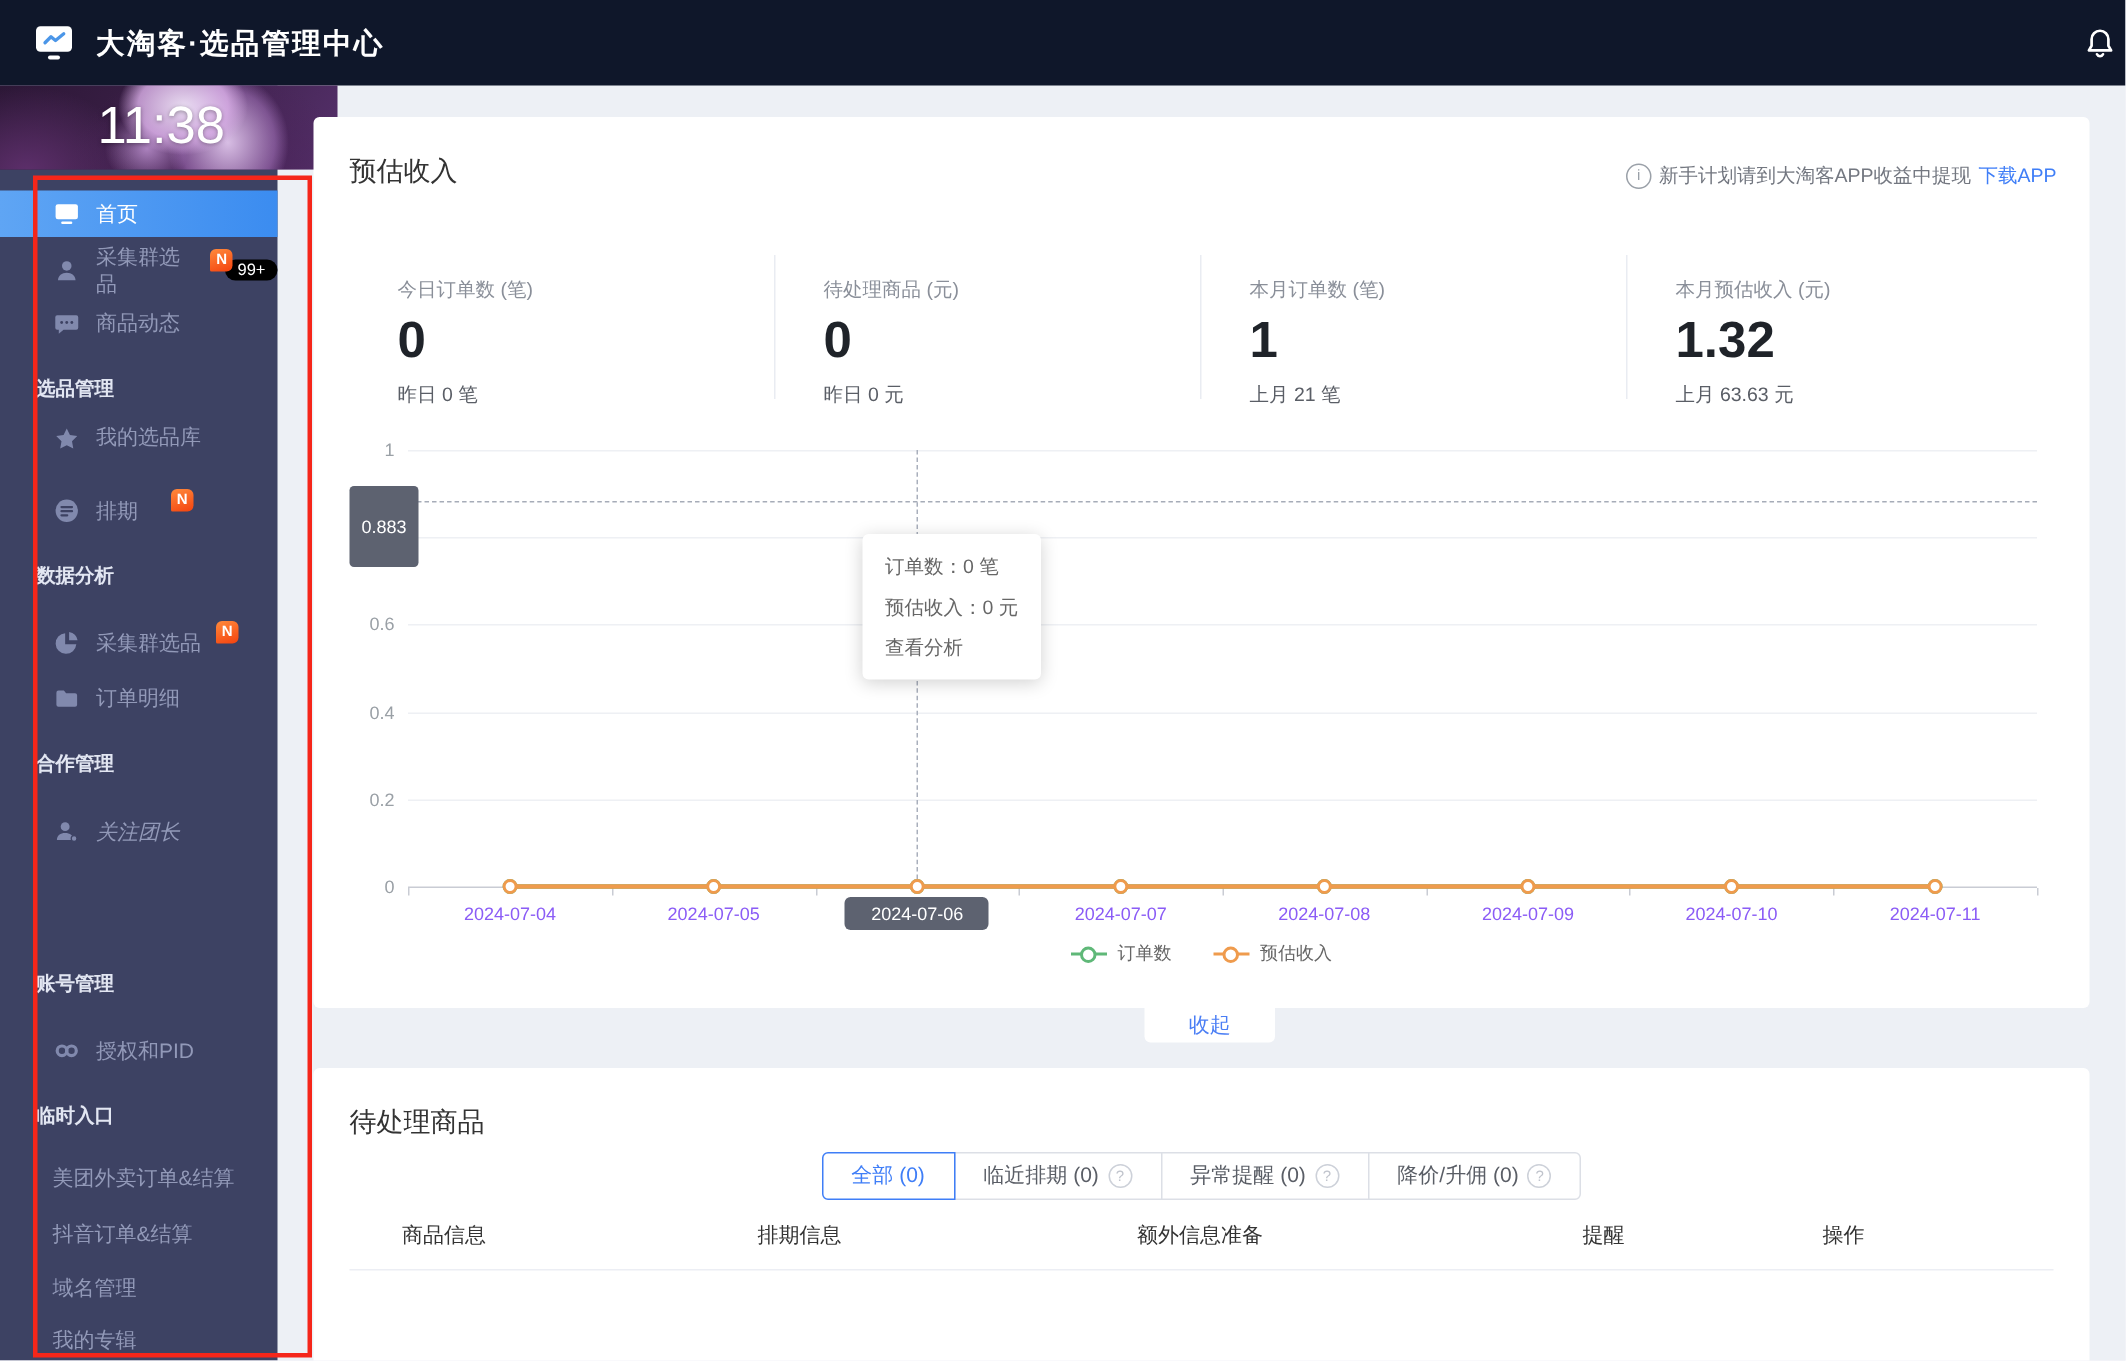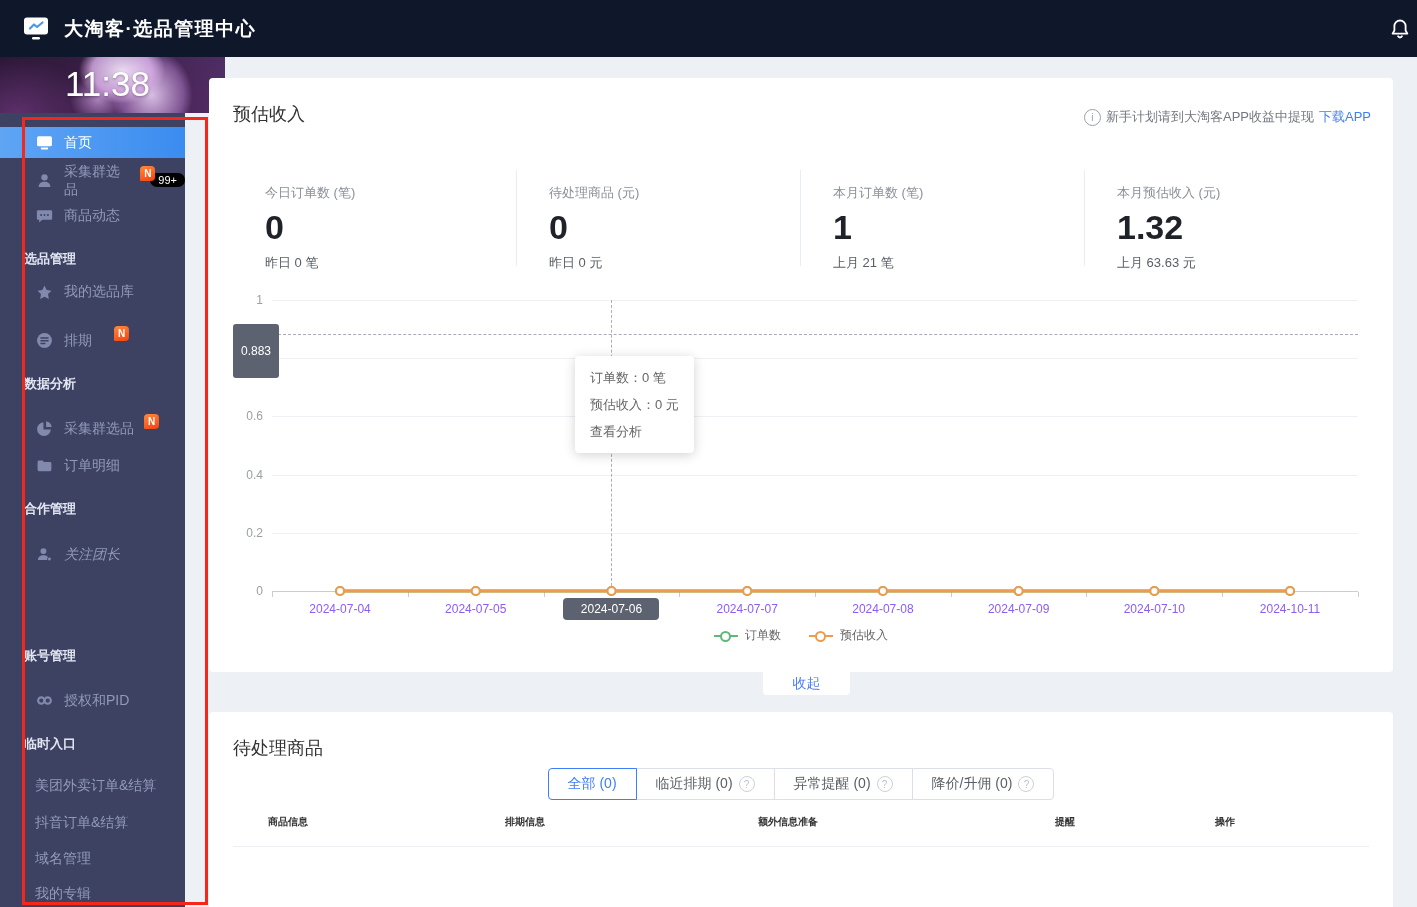--- a/index.html
+++ b/index.html
@@ -71,21 +71,21 @@
   .collapse{position:absolute;left:763px;top:672px;width:87px;height:23px;background:#fff;border-radius:0 0 4px 4px;display:flex;align-items:center;justify-content:center;font-size:14px;color:#4a7ef5;cursor:pointer;}
 
   
   .tabs{position:absolute;left:0;right:0;top:56px;display:flex;justify-content:center;}
   .tab{height:32px;padding:0 19px;display:flex;align-items:center;gap:6px;border:1px solid #dcdfe6;background:#fff;font-size:14px;color:#5a5e66;margin-left:-1px;cursor:pointer;box-sizing:border-box;position:relative;}
   .tab:first-child{border-radius:4px 0 0 4px;margin-left:0;}
   .tab:last-child{border-radius:0 4px 4px 0;}
   .tab.active{color:#3f7ef7;border-color:#3f7ef7;z-index:2;}
   .help{width:14px;height:14px;border-radius:50%;border:1px solid #cdd1d9;color:#c0c4cc;font-size:10px;display:inline-flex;align-items:center;justify-content:center;cursor:pointer;}
   .thead{position:absolute;left:0;right:0;top:103px;height:30px;}
-  .th{position:absolute;font-size:10px;color:#333;font-weight:bold;}
+  .th{position:absolute;font-size:14px;color:#333;}
   .tdivider{position:absolute;left:24px;right:24px;top:134px;height:1px;background:#eceef4;}
 
   
   .annotation{position:absolute;left:22px;top:117px;width:186px;height:788px;border:3px solid #f5261a;z-index:50;pointer-events:none;box-sizing:border-box;}
 </style>
 </head>
 <body>
 
 <div class="stage">
 
@@ -297,21 +297,21 @@
           <circle cx="921.341" cy="301" r="4" fill="#fff" stroke="#ef9b4d" stroke-width="2"></circle>
           <circle cx="1057.055" cy="301" r="4" fill="#fff" stroke="#ef9b4d" stroke-width="2"></circle>
         </svg>
         <div class="xlabel" style="left: 47.057px; top: 312px;">2024-07-04</div>
         <div class="xlabel" style="left: 182.771px; top: 312px;">2024-07-05</div>
         <div class="xlabel hl" style="left: 330.485px; top: 308px; width: 96px;">2024-07-06</div>
         <div class="xlabel" style="left: 454.199px; top: 312px;">2024-07-07</div>
         <div class="xlabel" style="left: 589.913px; top: 312px;">2024-07-08</div>
         <div class="xlabel" style="left: 725.627px; top: 312px;">2024-07-09</div>
         <div class="xlabel" style="left: 861.341px; top: 312px;">2024-07-10</div>
-        <div class="xlabel" style="left: 997.055px; top: 312px;">2024-10-11</div>
+        <div class="xlabel" style="left: 997.055px; top: 312px;">2024-07-11</div>
       </div>
   </section>
 
   <div class="collapse">收起</div>
 
   <section class="card card2">
     <div class="card-title">待处理商品</div>
 
     <div class="tabs">
       <div class="tab active">

